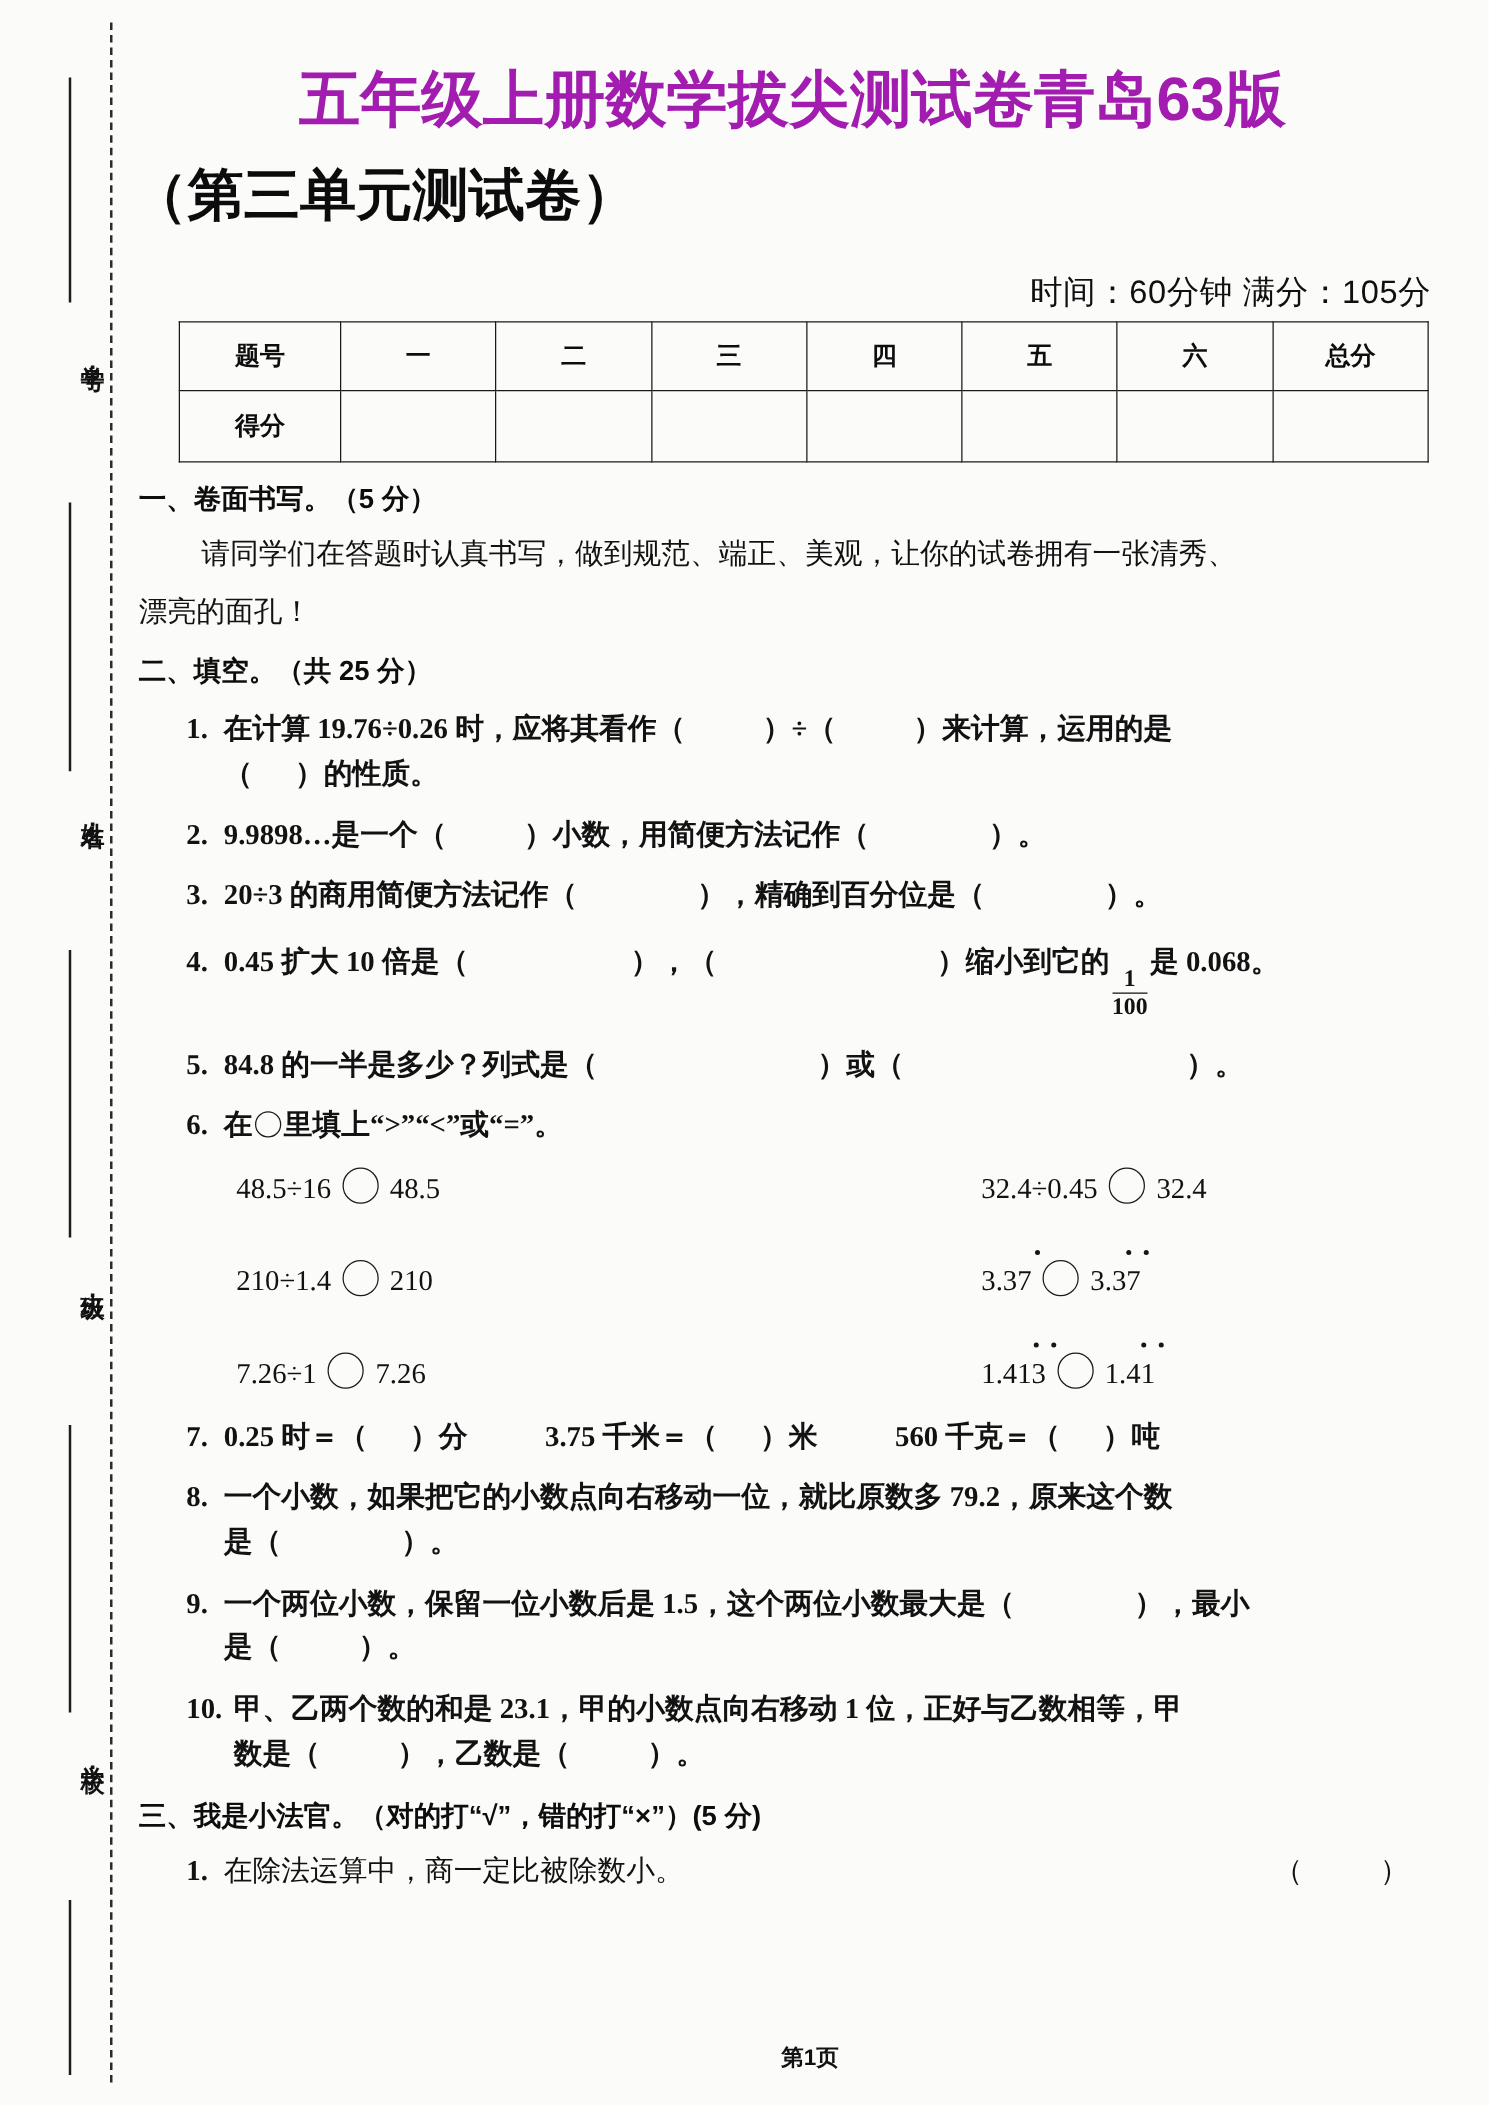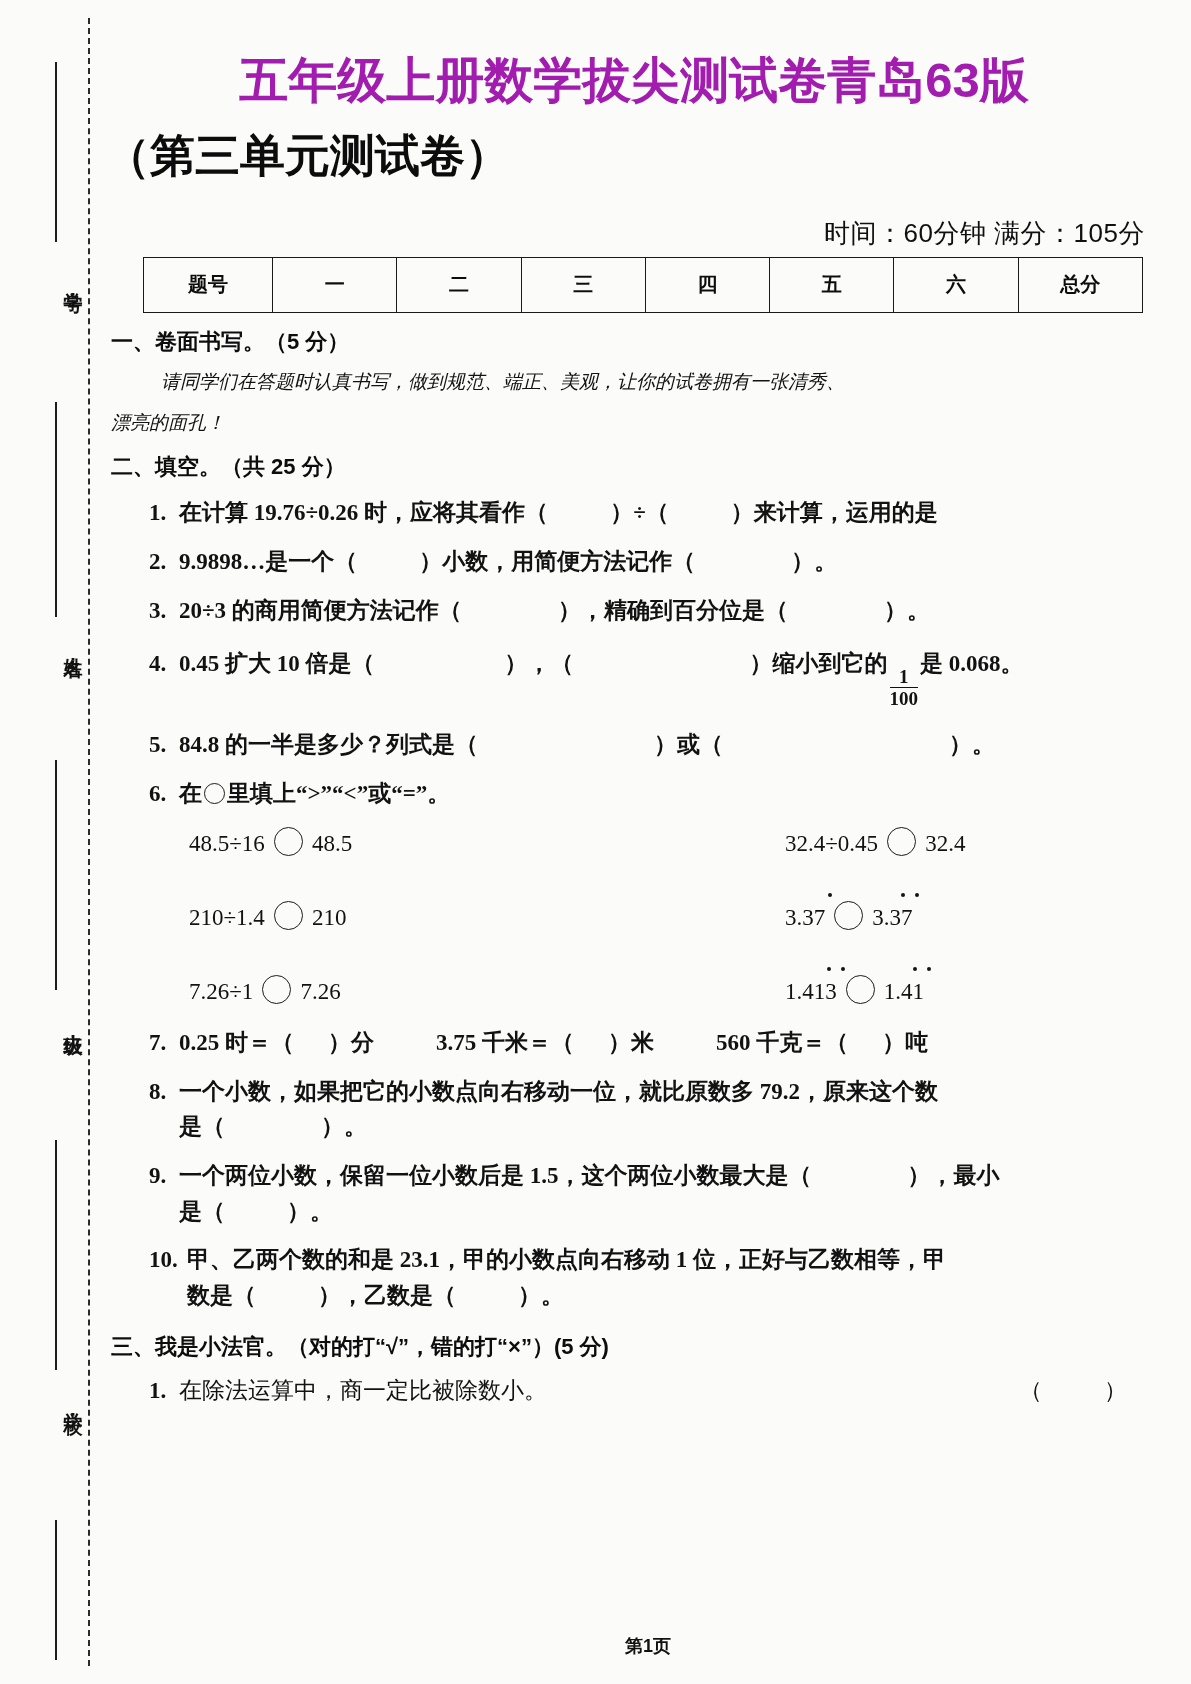--- a/index.html
+++ b/index.html
@@ -113,25 +113,24 @@
   .section-head {
     margin: 14px 0 4px 6px;
     font-family: "Liberation Sans", "DejaVu Sans", sans-serif;
     font-weight: bold;
     font-size: 22px;
     color: #0d0d0d;
   }
 
   .para {
     margin: 10px 0 0 6px;
-    font-size: 19px;
+    font-size: 23px;
     line-height: 1.62;
     color: #121212;
     text-indent: 50px;
-    font-style: italic;
   }
   .para.cont { text-indent: 0; }
 
   .q {
     display: flex;
     margin: 13px 0 0 44px;
     font-size: 23px;
     line-height: 1.55;
     color: #121212;
   }
@@ -262,33 +261,44 @@
           <tr>
         <td class="label">题号</td>
         <td>一</td>
         <td>二</td>
         <td>三</td>
         <td>四</td>
         <td>五</td>
         <td>六</td>
         <td>总分</td>
       </tr>
+      <tr class="blank">
+        <td class="label">得分</td>
+        <td></td>
+        <td></td>
+        <td></td>
+        <td></td>
+        <td></td>
+        <td></td>
+        <td></td>
+      </tr>
     </tbody>
       </table>
 
     <div class="section-head">一、卷面书写。（5 分）</div>
     <div class="para">请同学们在答题时认真书写，做到规范、端正、美观，让你的试卷拥有一张清秀、</div>
     <div class="para cont">漂亮的面孔！</div>
 
     <div class="section-head">二、填空。（共 25 分）</div>
 
     <div class="q">
       <span class="num">1.</span>
       <span class="body">
         <span>在计算 19.76÷0.26 时，应将其看作（</span><span class="blankspace b-md"></span><span>）÷（</span><span class="blankspace b-md"></span><span>）来计算，运用的是</span>
+        <div class="line2"><span>（</span><span class="blankspace b-sm"></span><span>）的性质。</span></div>
       </span>
     </div>
 
     <div class="q">
       <span class="num">2.</span>
       <span class="body"><span>9.9898…是一个（</span><span class="blankspace b-md"></span><span>）小数，用简便方法记作（</span><span class="blankspace b-lg"></span><span>）。</span></span>
     </div>
 
     <div class="q">
       <span class="num">3.</span>

